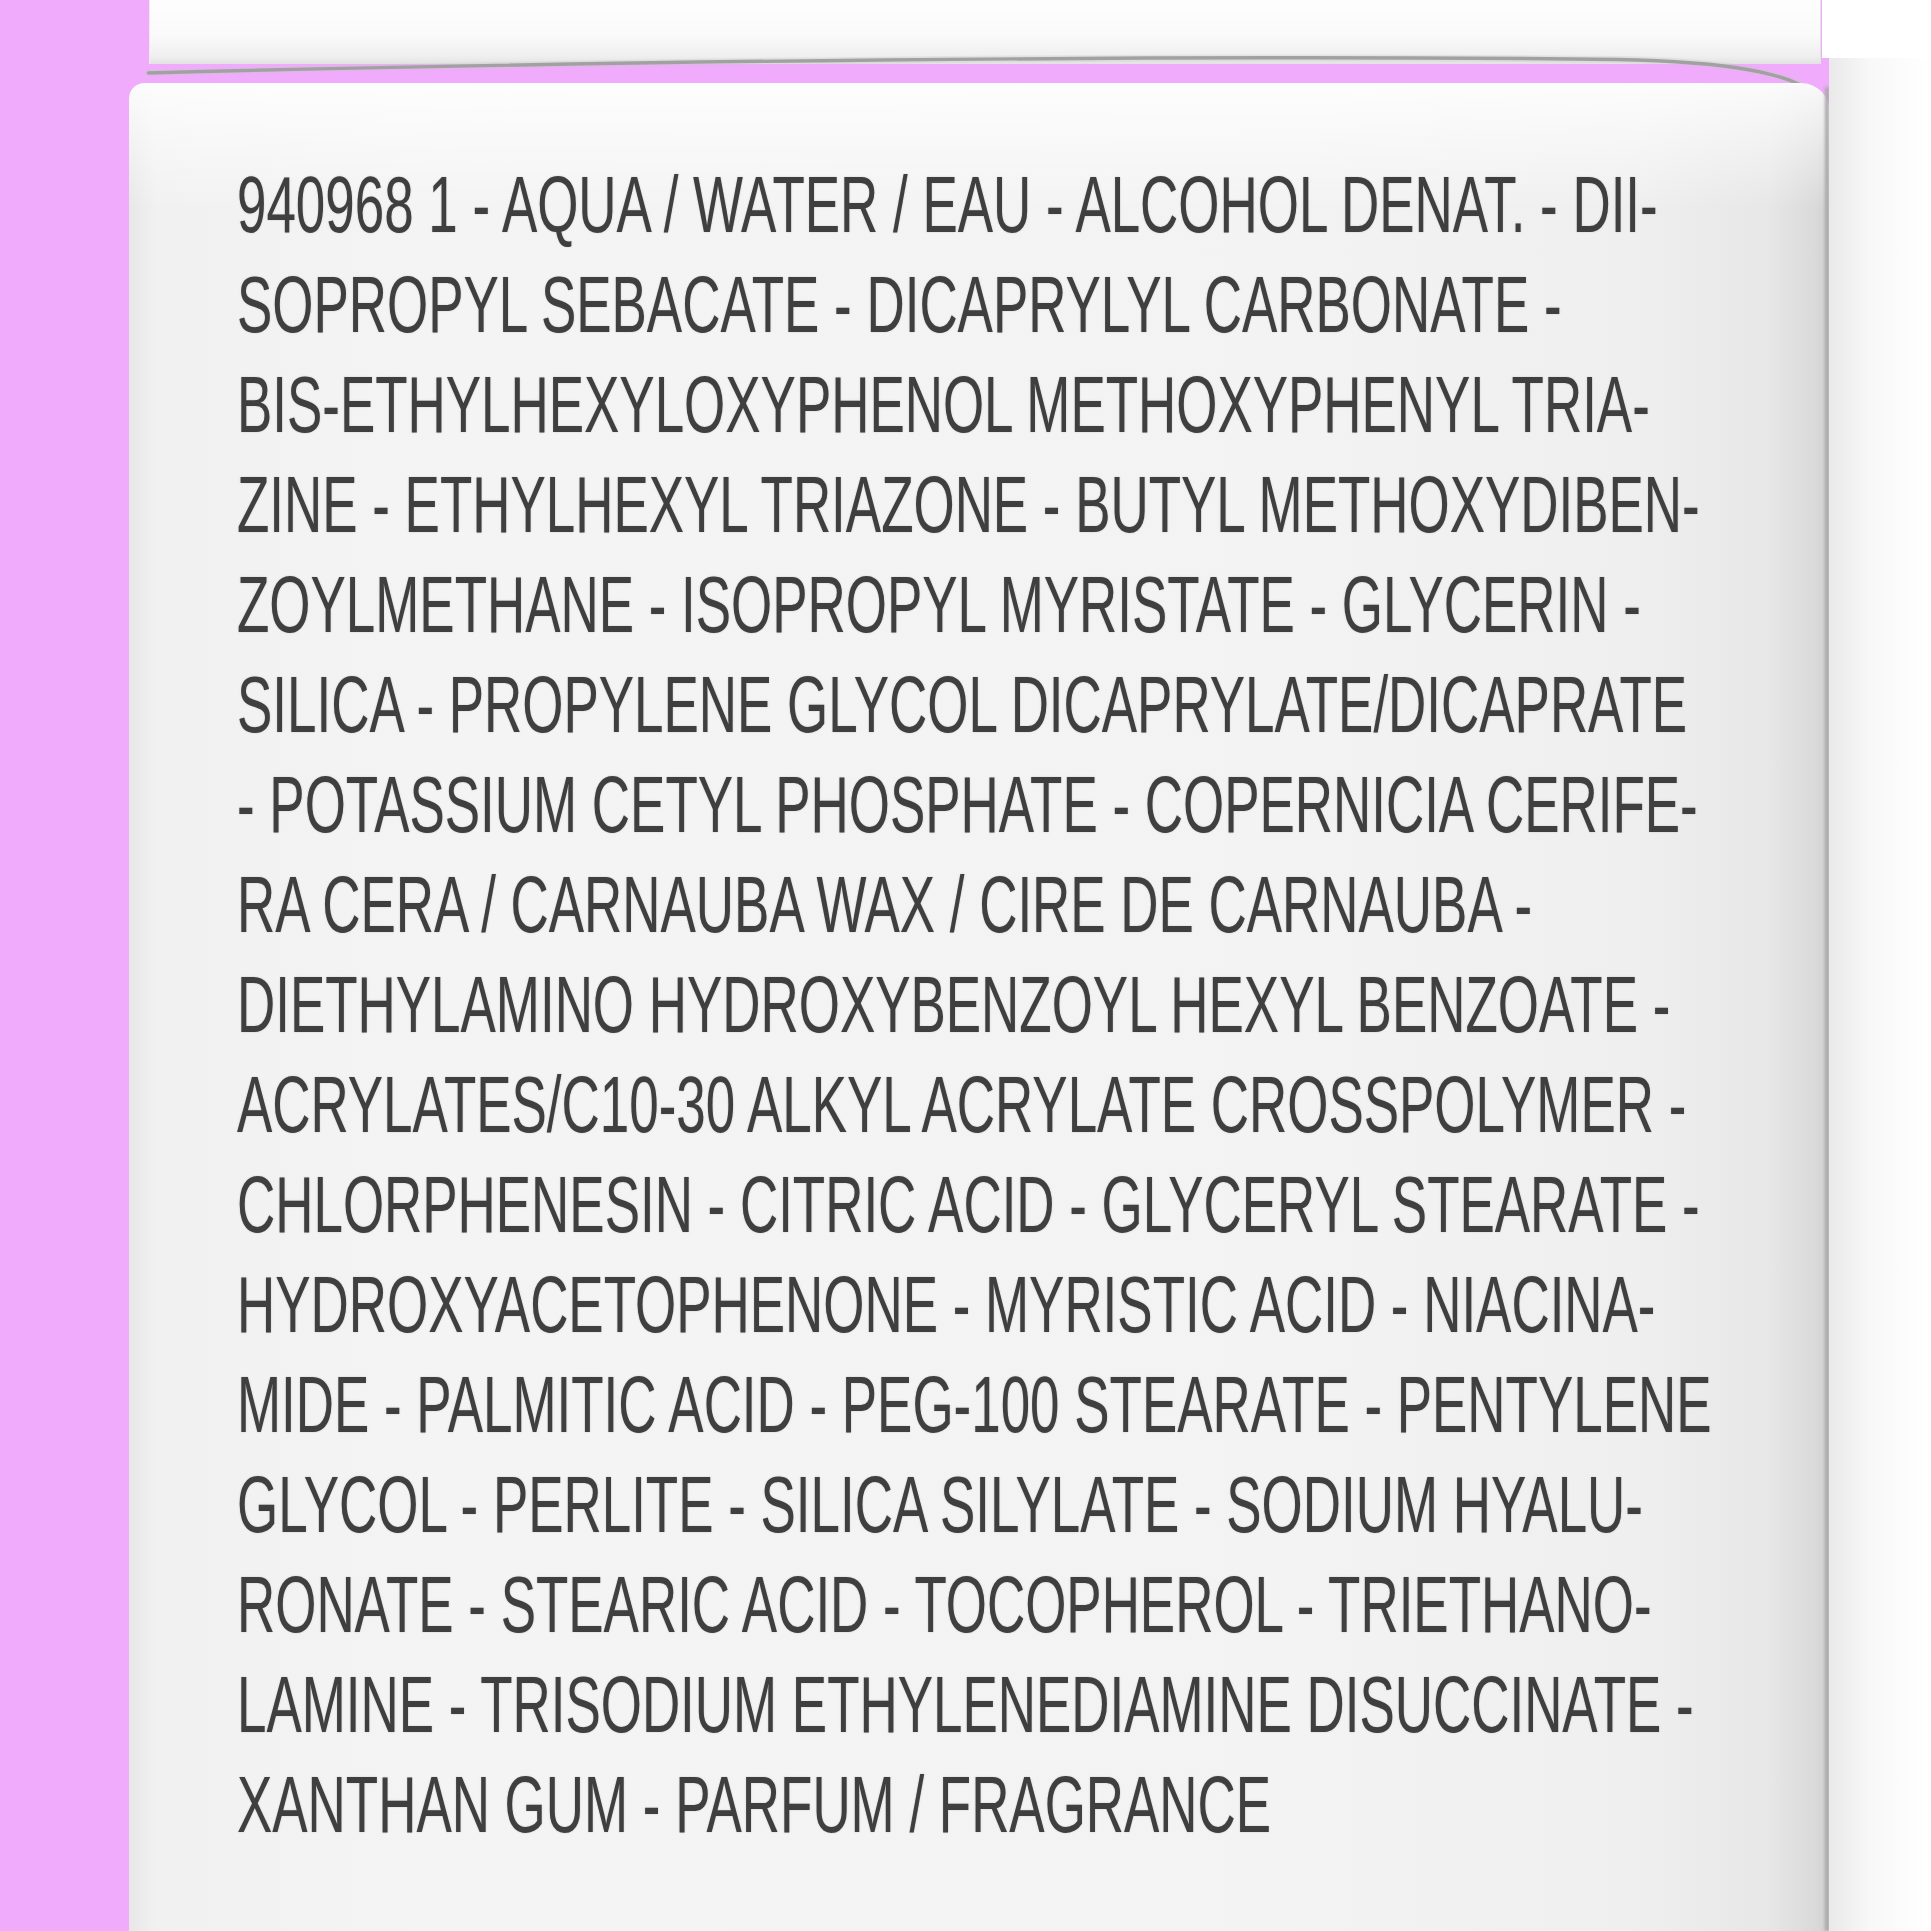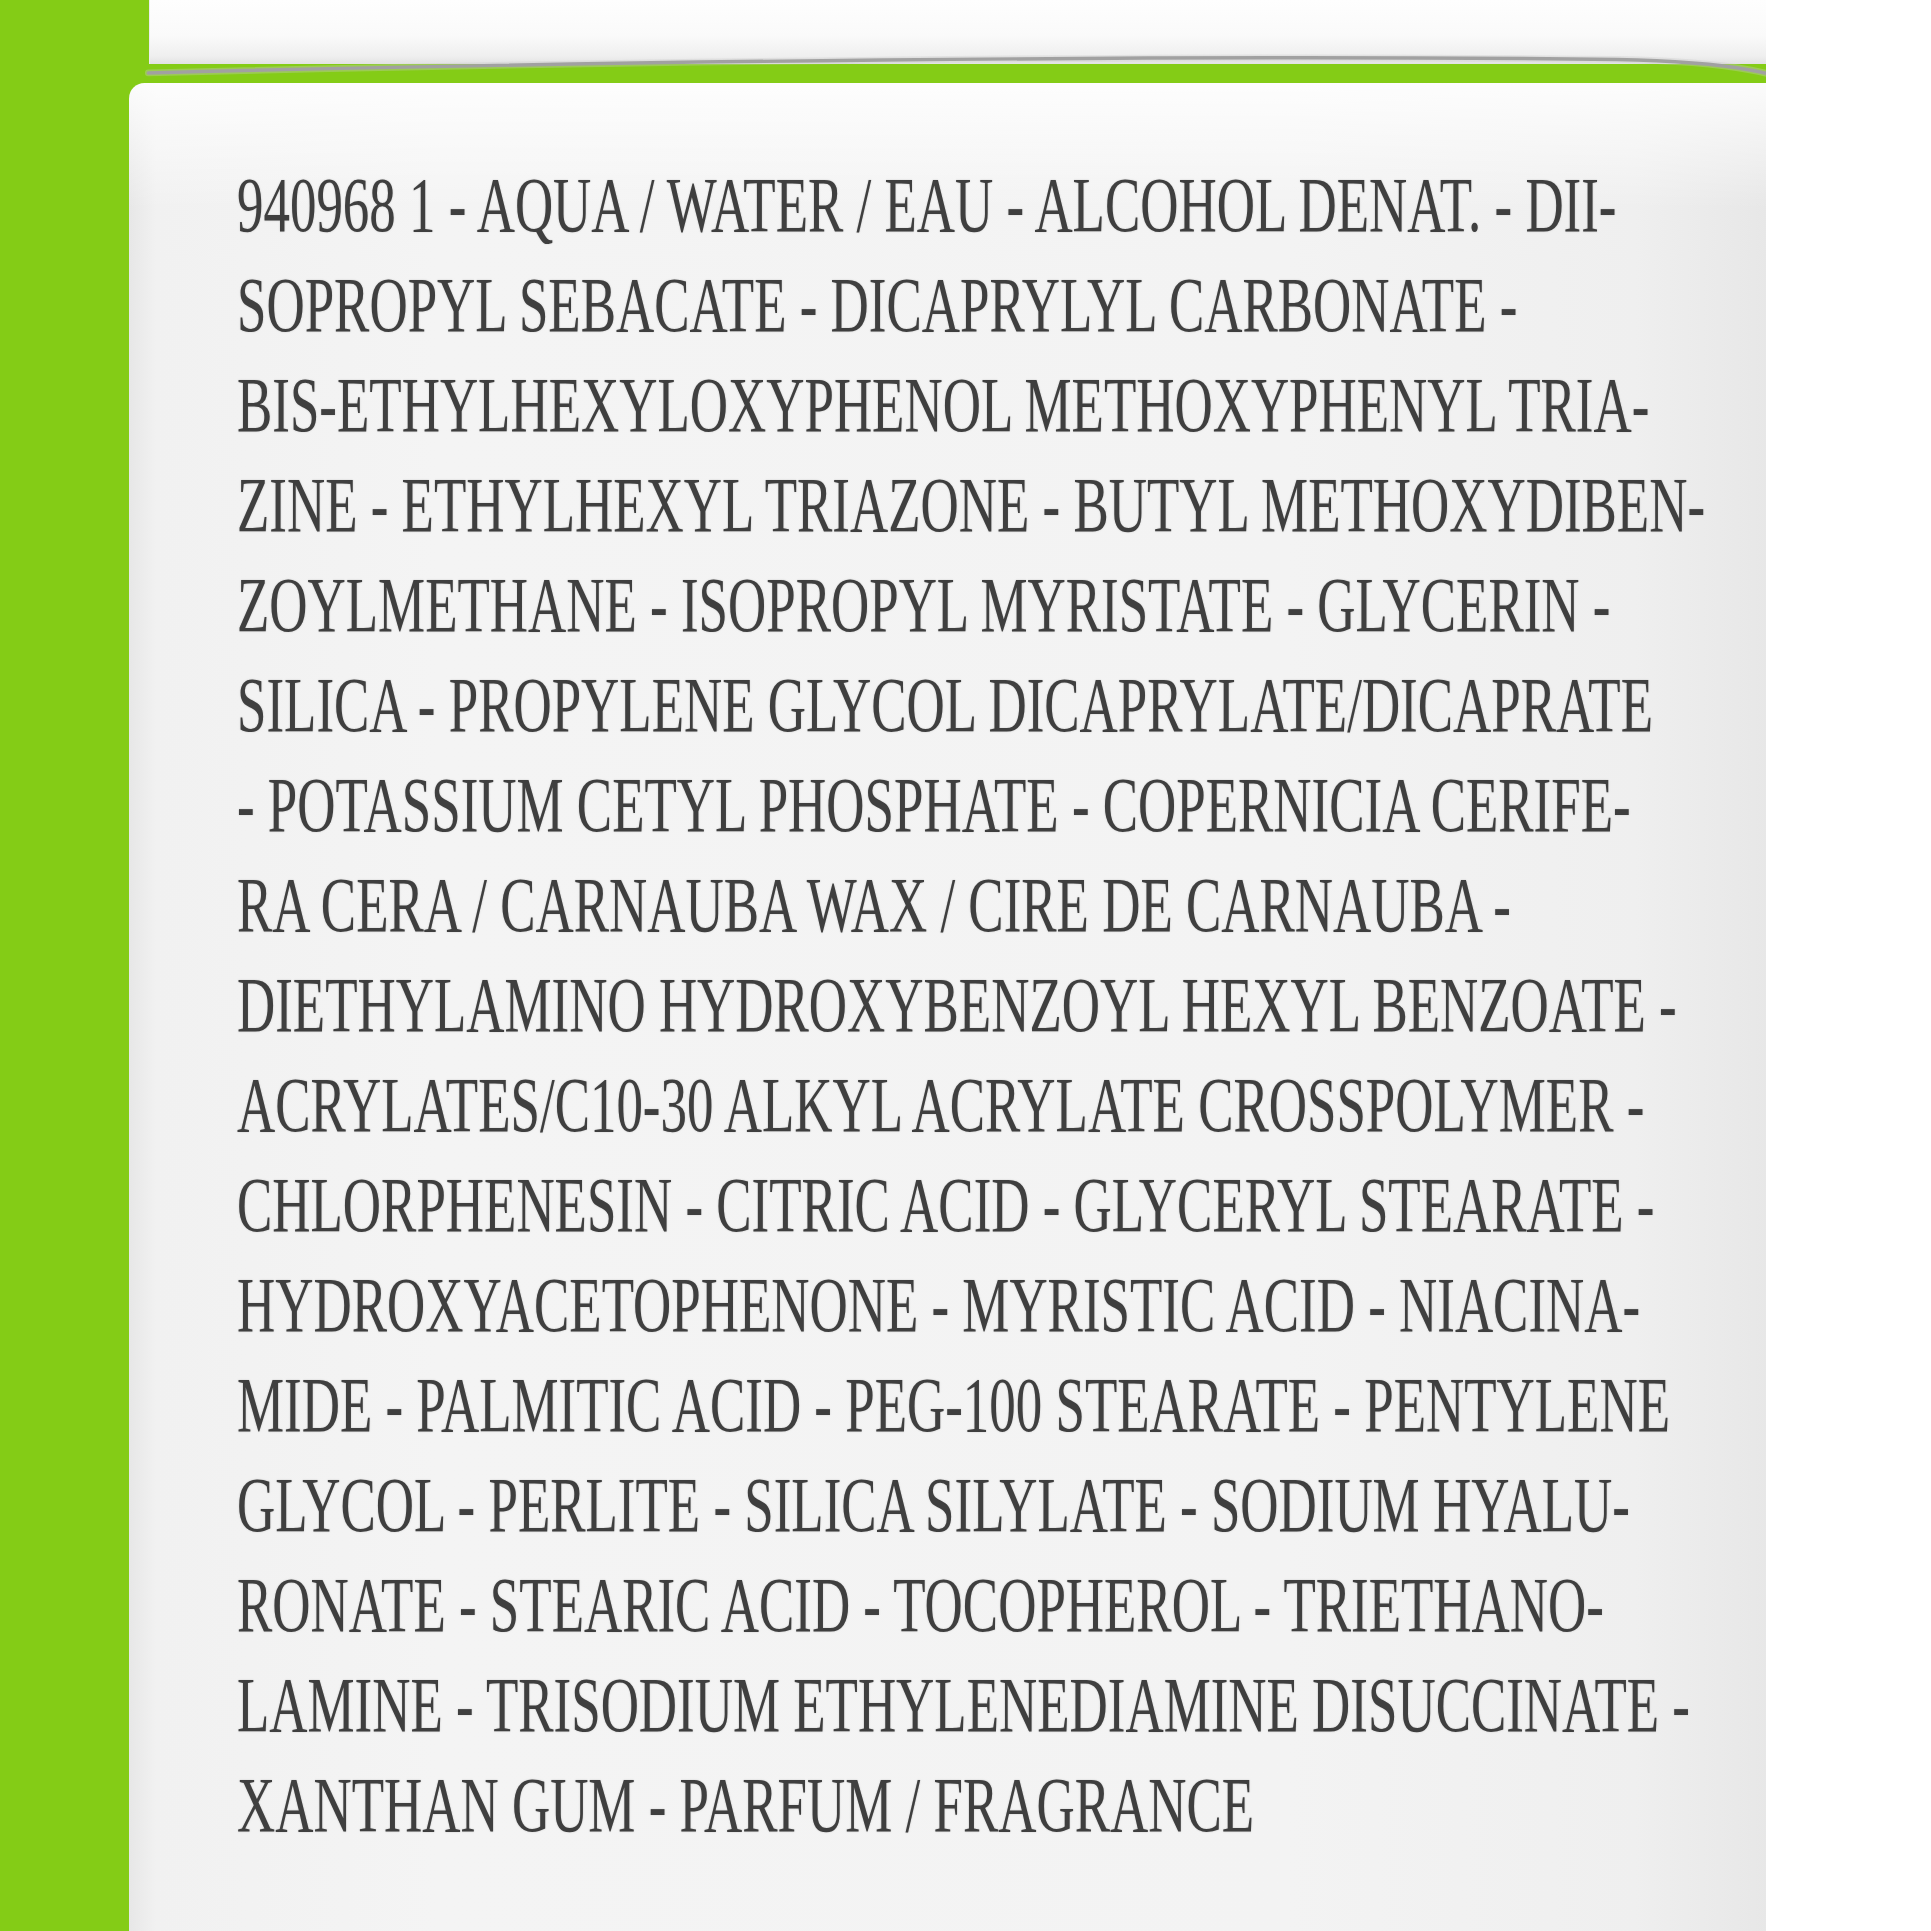--- a/index.html
+++ b/index.html
@@ -2,25 +2,25 @@
 <html><head>
 <meta charset="utf-8">
 <style>
   html, body {
     margin: 0;
     padding: 0;
     background: #ffffff;
   }
   #stage {
     position: relative;
-    width: 1766px;
+    width: 1931px;
     height: 1931px;
     overflow: hidden;
-    background: #84cc16;
-    font-family: Liberation Serif, serif;
+    background: #f0abfc;
+    font-family: Liberation Sans, sans-serif;
   }
 
   
   .cap {
     position: absolute;
     left: 149px;
     top: 0;
     width: 1670px;
     height: 64px;
     background: linear-gradient(180deg, #fefefe 0%, #fafafa 55%, #efefef 88%, #e2e2e2 100%);

